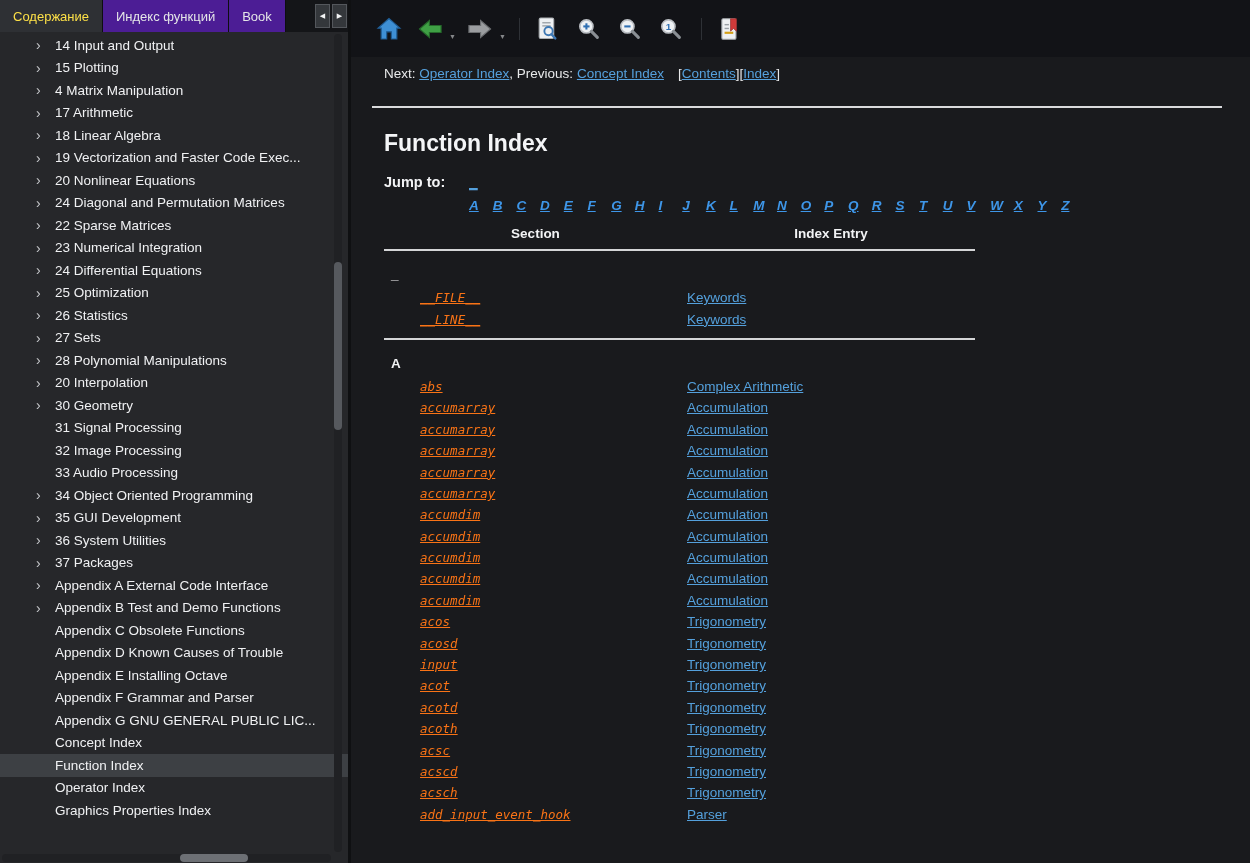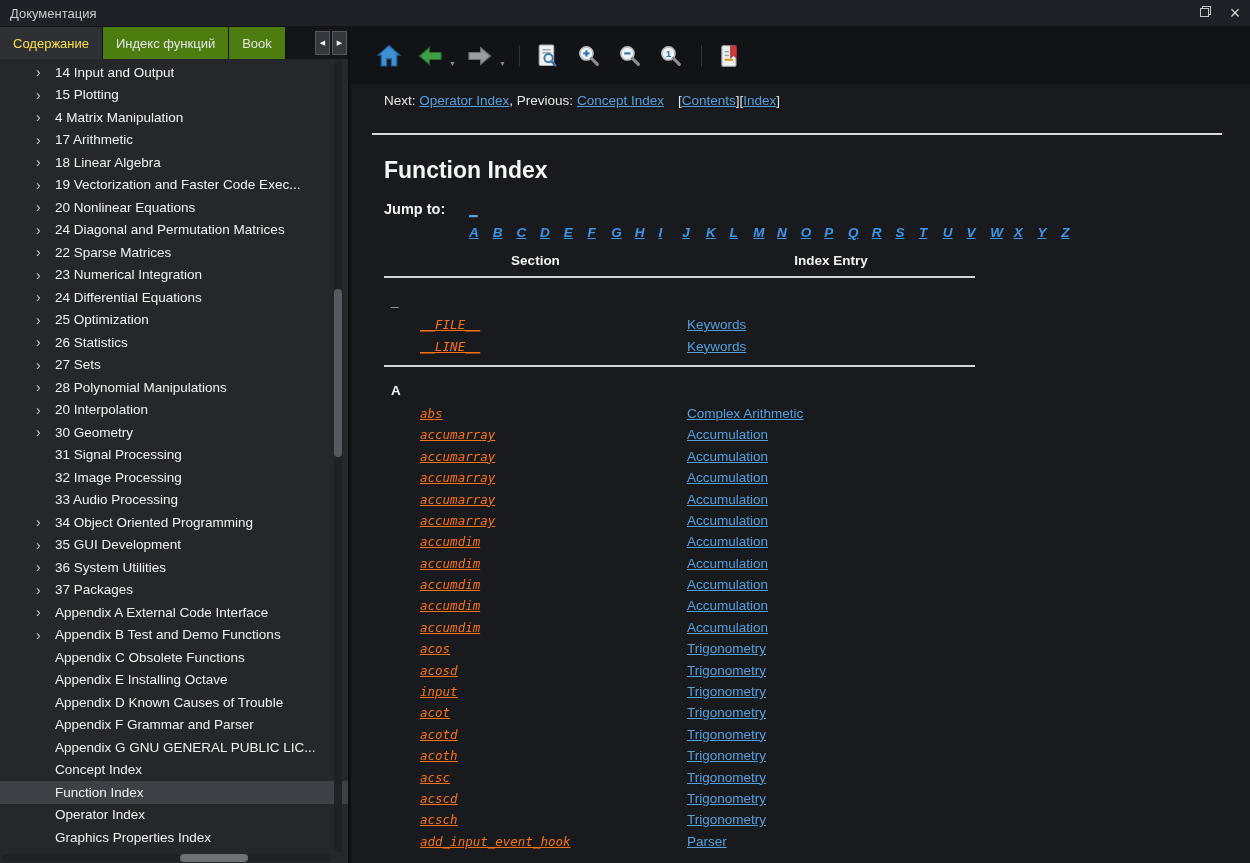--- a/index.html
+++ b/index.html
@@ -12,21 +12,21 @@
   .tb-title { flex:1; font-size:13px; color:#c9cbce; }
   .tb-btn { width:30px; height:26px; display:flex; align-items:center; justify-content:center; color:#d3d5d8; cursor:default; }
   .tb-btn.close { font-size:18px; line-height:1; }
 
   .main { flex:1; display:flex; min-height:0; }
 
   
   .left { flex:0 0 348px; width:348px; display:flex; flex-direction:column; background:#26272a; min-height:0; }
   .tabbar { flex:0 0 32px; background:#141518; display:flex; align-items:stretch; }
   .tabs { display:flex; flex:1; overflow:hidden; }
-  .tab { padding:0 13px; display:flex; align-items:center; font-size:13px; color:#e4e5e7; background:#4d7c0f; border-right:1px solid #0d0e10; white-space:nowrap; }
+  .tab { padding:0 13px; display:flex; align-items:center; font-size:13px; color:#e4e5e7; background:#4c1d95; border-right:1px solid #0d0e10; white-space:nowrap; }
   .tab.active { background:#2e3034; color:#fde047; }
   .tabscroll { flex:0 0 15px; display:flex; align-items:center; justify-content:center; background:#34373b; border:1px solid #54575c; margin:4px 1px; color:#f2f3f4; font-size:7px; }
 
   .tree { flex:1; position:relative; overflow:hidden; background:#26272a; padding-top:2px; }
   .trow { height:22.5px; display:flex; align-items:center; padding-left:36px; white-space:nowrap; }
   .trow.sel { background:#3d4044; }
   .chev { width:19px; flex:0 0 19px; font-size:14px; color:#c4c6c9; line-height:1; }
   .tlabel { font-size:13.5px; color:#f0f1f3; overflow:hidden; text-overflow:ellipsis; max-width:270px; }
 
   .vtrack { position:absolute; right:6px; top:2px; bottom:11px; width:8px; background:#202124; border-radius:4px; }
@@ -61,32 +61,20 @@
   .irow { display:grid; grid-template-columns:303px 1fr; height:21.4px; align-items:center; }
   .fn { margin-left:36px; font-family:"DejaVu Sans Mono", monospace; font-style:italic; font-size:12.5px; color:#f97316; text-decoration:underline; cursor:pointer; white-space:nowrap; justify-self:start; }
   .sec { font-size:13.5px; color:#54a0dc; text-decoration:underline; cursor:pointer; justify-self:start; }
   .ibody .thr { margin-top:8px; }
 </style>
 </head>
 <body>
 
 <div class="window">
 
-  <div class="titlebar">
-    <span class="tb-title">Документация</span>
-    <span class="tb-btn">
-        <span><svg width="13" height="13" viewBox="0 0 13 13">
-            <rect x="3.5" y="1.5" width="8" height="8" fill="none" stroke="#c3c5c8"></rect>
-            <rect x="1.5" y="3.5" width="8" height="8" fill="#1e2126" stroke="#c3c5c8"></rect>
-          </svg></span>
-      </span>
-    <span class="tb-btn close">
-        <span>×</span>
-      </span>
-  </div>
 
   <div class="main">
 
     <div class="left">
       <div class="tabbar">
         <div class="tabs">
             <div class="tab active">Содержание</div>
             <div class="tab">Индекс функций</div>
             <div class="tab">Book</div>
           </div>
@@ -202,25 +190,25 @@
             <div class="trow">
               <span class="chev">›</span>
               <span class="tlabel">Appendix B Test and Demo Functions</span>
             </div>
             <div class="trow">
               <span class="chev"></span>
               <span class="tlabel">Appendix C Obsolete Functions</span>
             </div>
             <div class="trow">
               <span class="chev"></span>
+              <span class="tlabel">Appendix D Known Causes of Trouble</span>
+            </div>
+            <div class="trow">
+              <span class="chev"></span>
               <span class="tlabel">Appendix E Installing Octave</span>
-            </div>
-            <div class="trow">
-              <span class="chev"></span>
-              <span class="tlabel">Appendix D Known Causes of Trouble</span>
             </div>
             <div class="trow">
               <span class="chev"></span>
               <span class="tlabel">Appendix F Grammar and Parser</span>
             </div>
             <div class="trow">
               <span class="chev"></span>
               <span class="tlabel">Appendix G GNU GENERAL PUBLIC LIC...</span>
             </div>
             <div class="trow">

